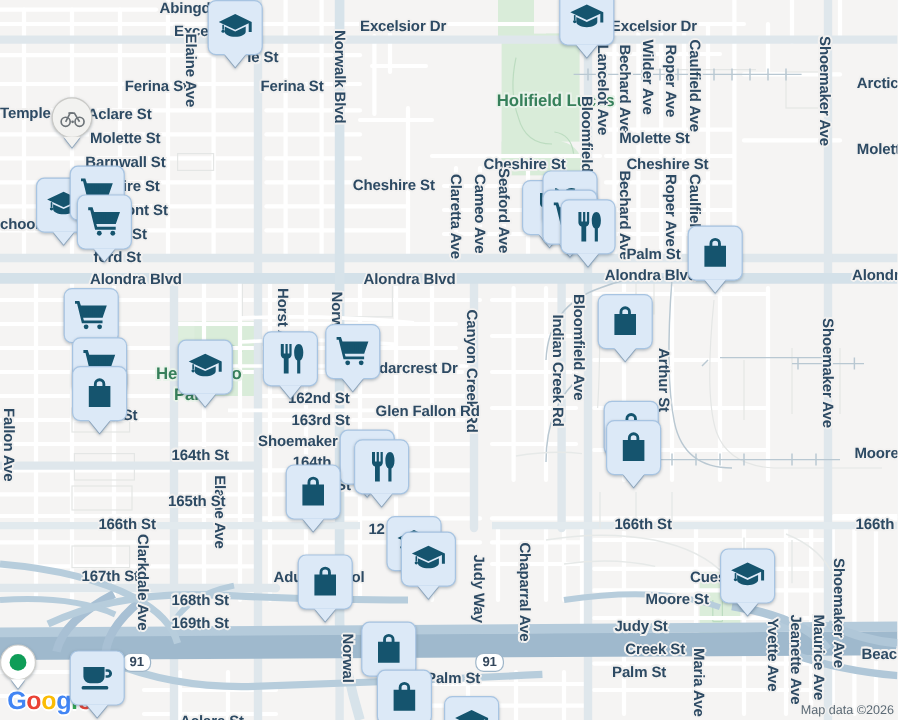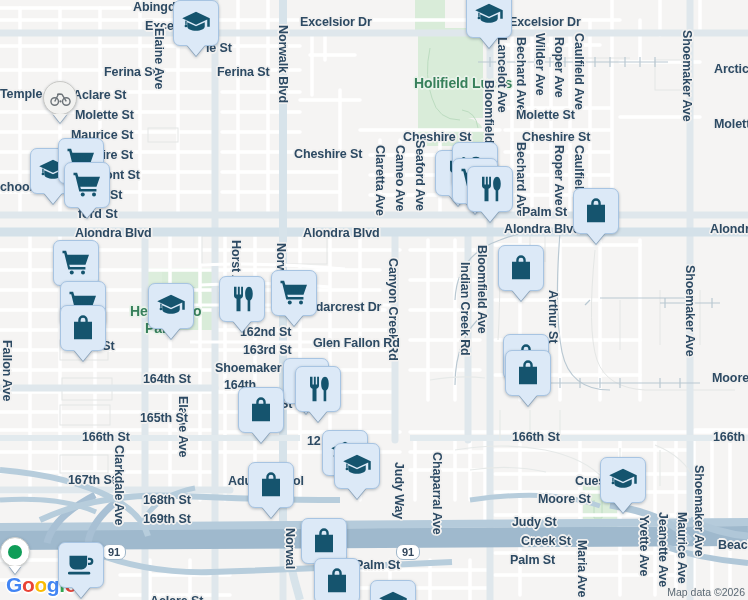--- a/index.html
+++ b/index.html
@@ -459,21 +459,21 @@
       <div class="lbl vert" style="left: 547px; top: 33px;">Wilder Ave</div>
       <div class="lbl vert" style="left: 566px; top: 37px;">Roper Ave</div>
       <div class="lbl vert" style="left: 586px; top: 33px;">Caulfield Ave</div>
       <div class="lbl vert" style="left: 694px; top: 30px;">Shoemaker Ave</div>
       <div class="lbl" style="left: 714px; top: 62px;">Arctic C</div>
       <div class="lbl" style="left: 0px; top: 87px;">Temple</div>
       <div class="lbl" style="left: 73px; top: 88px;">Aclare St</div>
       <div class="lbl" style="left: 516px; top: 108px;">Molette St</div>
       <div class="lbl" style="left: 714px; top: 117px;">Molette</div>
       <div class="lbl" style="left: 75px; top: 108px;">Molette St</div>
-      <div class="lbl" style="left: 71px; top: 128px;">Maurice St</div>
+      <div class="lbl" style="left: 71px; top: 128px;">Barnwall St</div>
       <div class="lbl" style="left: 403px; top: 130px;">Cheshire St</div>
       <div class="lbl" style="left: 522px; top: 130px;">Cheshire St</div>
       <div class="lbl" style="left: 294px; top: 147px;">Cheshire St</div>
       <div class="lbl" style="left: 88px; top: 148px;">shire St</div>
       <div class="lbl" style="left: 94px; top: 168px;">mont St</div>
       <div class="lbl" style="left: 0px; top: 180px;">chool</div>
       <div class="lbl" style="left: 110px; top: 188px;">St</div>
       <div class="lbl" style="left: 78px; top: 207px;">ford St</div>
       <div class="lbl vert" style="left: 387px; top: 145px;">Claretta Ave</div>
       <div class="lbl vert" style="left: 407px; top: 145px;">Cameo Ave</div>
@@ -492,21 +492,21 @@
       <div class="lbl vert" style="left: 472px; top: 262px;">Indian Creek Rd</div>
       <div class="lbl vert" style="left: 489px; top: 245px;">Bloomfield Ave</div>
       <div class="lbl vert" style="left: 560px; top: 290px;">Arthur St</div>
       <div class="lbl vert" style="left: 697px; top: 265px;">Shoemaker Ave</div>
       <div class="lbl" style="left: 712px; top: 371px;">Moore S</div>
       <div class="lbl" style="left: 300px; top: 300px;">Cedarcrest Dr</div>
       <div class="lbl" style="left: 240px; top: 325px;">162nd St</div>
       <div class="lbl" style="left: 243px; top: 343px;">163rd St</div>
       <div class="lbl" style="left: 313px; top: 336px;">Glen Fallon Rd</div>
       <div class="lbl" style="left: 215px; top: 361px;">Shoemaker</div>
-      <div class="lbl" style="left: 224px; top: 378px;">164th</div>
+      <div class="lbl" style="left: 244px; top: 378px;">164th</div>
       <div class="lbl" style="left: 143px; top: 372px;">164th St</div>
       <div class="lbl" style="left: 75px; top: 339px;">ford St</div>
       <div class="lbl vert" style="left: 14px; top: 340px;">Fallon Ave</div>
       <div class="lbl vert" style="left: 190px; top: 396px;">Elaine Ave</div>
       <div class="lbl" style="left: 260px; top: 397px;">Ce</div>
       <div class="lbl" style="left: 280px; top: 397px;">St</div>
       <div class="lbl" style="left: 265px; top: 415px;">St</div>
       <div class="lbl" style="left: 140px; top: 411px;">165th St</div>
       <div class="lbl" style="left: 82px; top: 430px;">166th St</div>
       <div class="lbl" style="left: 512px; top: 430px;">166th St</div>

